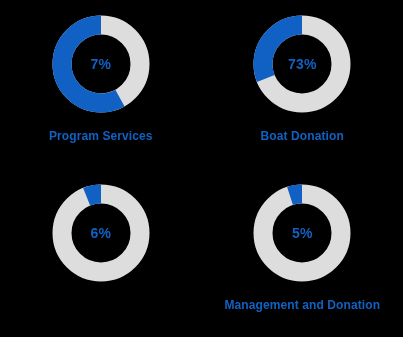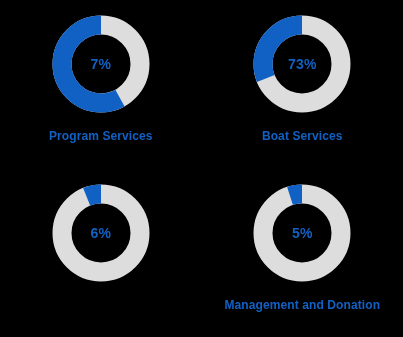--- a/index.html
+++ b/index.html
@@ -83,21 +83,21 @@
   </div>
 
   <div class="donut-cell">
     <div class="donut-wrap">
       <svg class="donut-svg" viewBox="0 0 98 98">
         <circle cx="49" cy="49" r="39" fill="none" stroke="#dddddd" stroke-width="19"></circle>
         <circle class="donut-arc" cx="49" cy="49" r="39" fill="none" stroke="#1161c4" stroke-width="19" transform="rotate(-90 49 49)" stroke-dasharray="75.9637103638012 169.08051661620266" stroke-dashoffset="0"></circle>
       </svg>
       <div class="donut-center-value">73%</div>
     </div>
-    <div class="donut-label">Boat Services</div>
+    <div class="donut-label">Boat Donation</div>
   </div>
 
   <div class="donut-cell">
     <div class="donut-wrap">
       <svg class="donut-svg" viewBox="0 0 98 98">
         <circle cx="49" cy="49" r="39" fill="none" stroke="#dddddd" stroke-width="19"></circle>
         <circle class="donut-arc" cx="49" cy="49" r="39" fill="none" stroke="#1161c4" stroke-width="19" transform="rotate(-90 49 49)" stroke-dasharray="14.70265361880023 230.34157336120361" stroke-dashoffset="0"></circle>
       </svg>
       <div class="donut-center-value">6%</div>
     </div>

